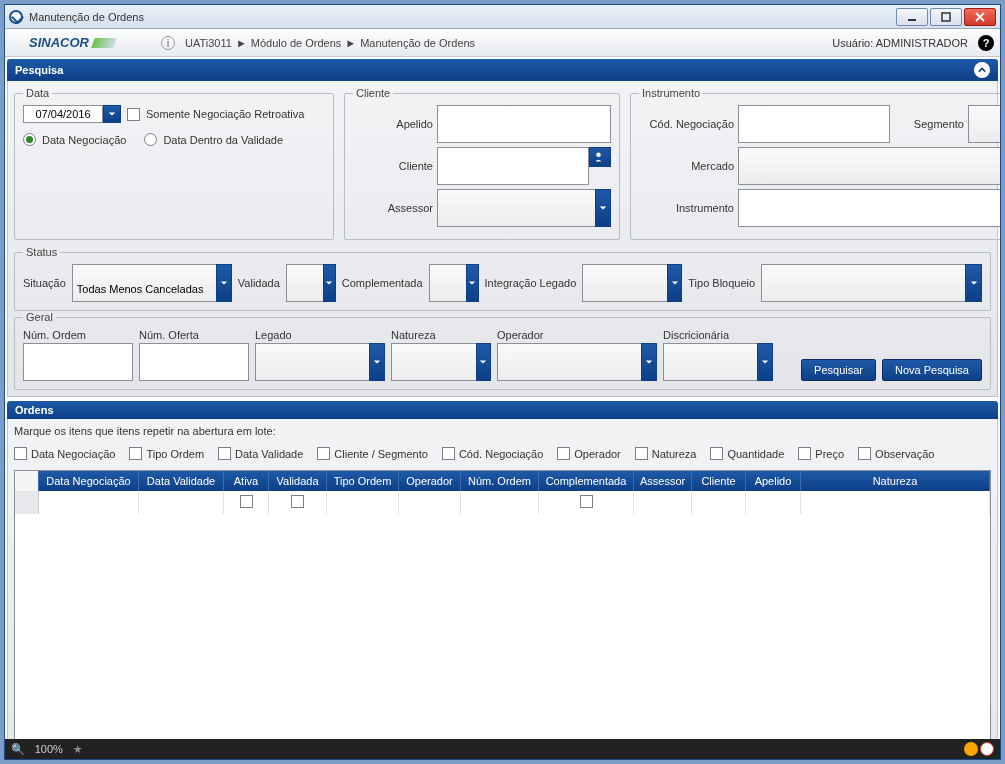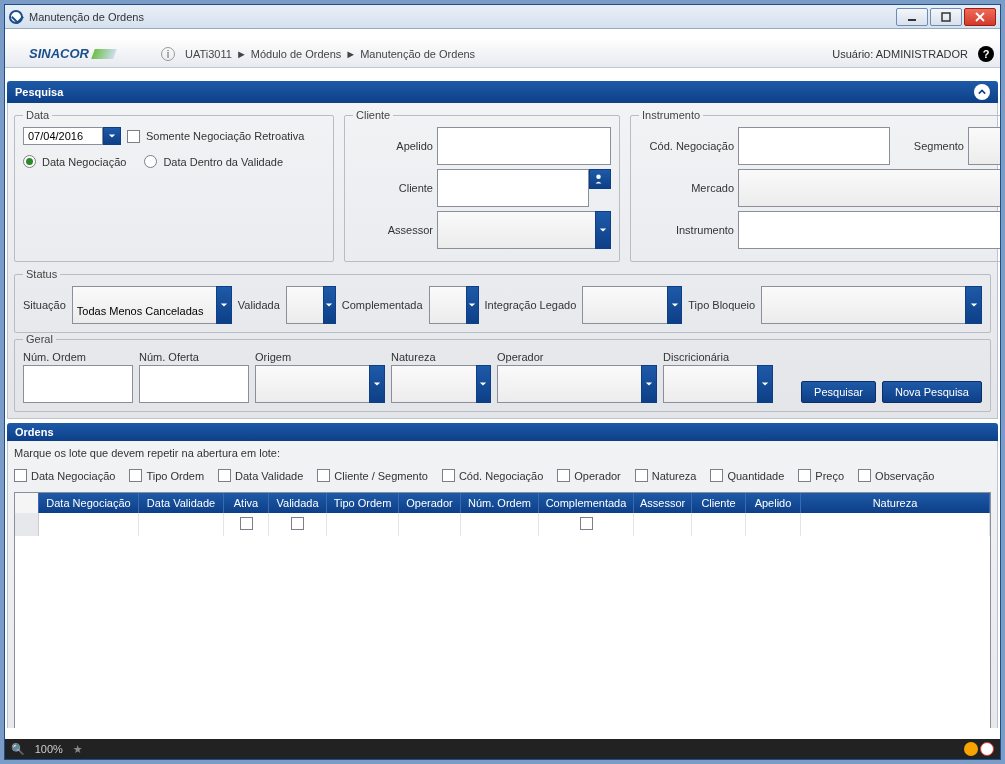--- a/index.html
+++ b/index.html
@@ -1,17 +1,17 @@
 <!DOCTYPE html>
 <html><head>
 <meta charset="utf-8">
 <style>
   * { box-sizing: border-box; font-family: Tahoma, Arial, sans-serif; font-size: 11px; }
   body { margin: 0; background: #7a9cc7; padding: 4px; width: 1005px; height: 764px; overflow: hidden; }
-  .window { background: #fff; border: 1px solid #1c4e8a; width: 997px; height: 756px; display: flex; flex-direction: column; gap: 11px; }
+  .window { background: #fff; border: 1px solid #1c4e8a; width: 997px; height: 756px; display: flex; flex-direction: column; }
   .titlebar { background: linear-gradient(#e9eff7,#d5e1f0); height: 24px; display: flex; align-items: center; padding: 0 4px; border-bottom: 1px solid #9ab; }
   .titlebar .sys-icon { width: 14px; height: 14px; border-radius: 50%; background: #fff; border:2px solid #1c4e8a; margin-right:6px; position:relative; }
   .titlebar .sys-icon:before{content:"";position:absolute;width:7px;height:7px;border:2px solid #1c4e8a;border-top:none;border-left:none;transform:rotate(45deg);top:1px;left:2px;}
   .titlebar .title { color:#333; flex:0 0 auto; }
   .titlebar .spacer { flex:1; }
   .win-btns { display:flex; gap:2px; }
   .win-btn { width:32px; height:18px; background:linear-gradient(#f4f6fa,#d9e1ec); border:1px solid #6c8bb5; border-radius:2px; display:flex; align-items:center; justify-content:center; cursor:pointer; }
   .win-btn.close { background:linear-gradient(#f06a5a,#d23a2a); border-color:#9c1e12; color:#fff; }
   .win-btn svg { width:10px; height:10px; }
   .header { height:28px; background:linear-gradient(#fdfdfd,#e7eaf0); display:flex; align-items:center; padding:0 6px; border-bottom:1px solid #c3c8d0; }
@@ -24,21 +24,21 @@
   .user { color:#333; margin-right:10px; }
   .help-icon { width:16px;height:16px;border-radius:50%;background:#000;color:#fff;display:inline-flex;align-items:center;justify-content:center;font-weight:bold; }
   .body { flex:1; padding:2px; overflow:hidden; display:flex; flex-direction:column; gap:4px; }
   .panel-head { background:linear-gradient(#1e5aa8,#0d3f87); color:#fff; font-weight:bold; padding:3px 8px; border-radius:3px 3px 0 0; display:flex; align-items:center; }
   .panel-head .col-btn { margin-left:auto; width:16px;height:16px;border-radius:50%;background:#fff; display:flex;align-items:center;justify-content:center;cursor:pointer; }
   .panel-head .col-btn svg{width:8px;height:8px;}
   .panel-body { background:linear-gradient(#f2f3f5,#e3e5e9); border:1px solid #bfc4cc; border-top:none; padding:6px; }
   fieldset { border:1px solid #b7bcc5; border-radius:2px; padding:6px 8px 8px; margin:0; }
   legend { color:#444; padding:0 3px; }
   .row { display:flex; align-items:center; gap:6px; }
-  .date-field { display:flex; }
+  .date-field { display:flex;text-align:center; }
   .date-input { width:80px; background:#fff; border:1px solid #8a8f99; padding:2px 4px; }
   .dd-btn { width:18px; background:linear-gradient(#1e5aa8,#0d3f87); border:1px solid #0d3f87; display:flex; align-items:center; justify-content:center; cursor:pointer; }
   .dd-btn svg { fill:#fff; width:8px; height:8px; }
   .chk { width:13px; height:13px; border:1px solid #7a7f88; background:#fff; display:inline-block; cursor:pointer; }
   .radio { width:13px;height:13px;border:1px solid #7a7f88;border-radius:50%;background:#fff;display:inline-flex;align-items:center;justify-content:center;cursor:pointer; }
   .radio.sel:after{content:"";width:7px;height:7px;border-radius:50%;background:#2a8a2a;}
   .lbl { color:#333; }
   .txt { background:#fff; border:1px solid #8a8f99; height:24px; padding:18px 4px; }
   .combo { display:flex; }
   .combo .txt { border-right:none; width:100%; background:linear-gradient(#fafafa,#ececec);}
@@ -279,21 +279,21 @@
           <div class="geral-grid">
             <div class="col">
                 <span class="lbl">Núm. Ordem</span>
                 <input class="txt" style="">
               </div>
             <div class="col">
                 <span class="lbl">Núm. Oferta</span>
                 <input class="txt" style="">
               </div>
             <div class="col">
-                <span class="lbl">Origem</span>
+                <span class="lbl">Legado</span>
                 <div class="combo">
                   <div class="txt"></div>
                   <div class="dd-btn">
                     <svg viewBox="0 0 10 10">
                       <path d="M1 3 L5 7 L9 3 Z"></path>
                     </svg>
                   </div>
                 </div>
               </div>
             <div class="col">
@@ -337,21 +337,21 @@
         </fieldset>
 
       </div>
     </div>
 
     <div>
       <div class="panel-head">
         <span>Ordens</span>
       </div>
       <div class="ordens-body">
-        <span class="lbl">Marque os lote que devem repetir na abertura em lote:</span>
+        <span class="lbl">Marque os itens que itens repetir na abertura em lote:</span>
         <div class="repeat-row">
           <div class="item">
               <span class="chk"></span>
               <span class="lbl">Data Negociação</span>
             </div>
           <div class="item">
               <span class="chk"></span>
               <span class="lbl">Tipo Ordem</span>
             </div>
           <div class="item">

